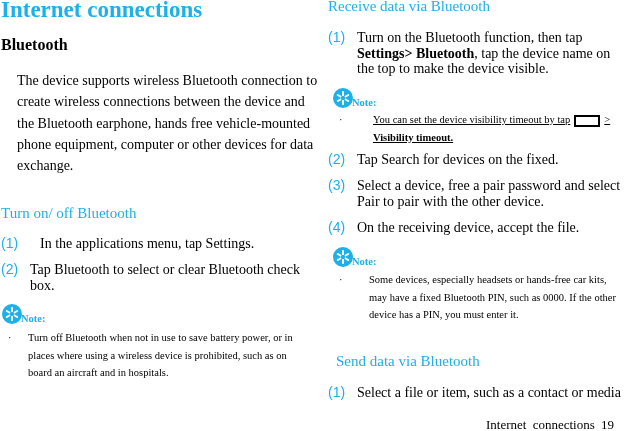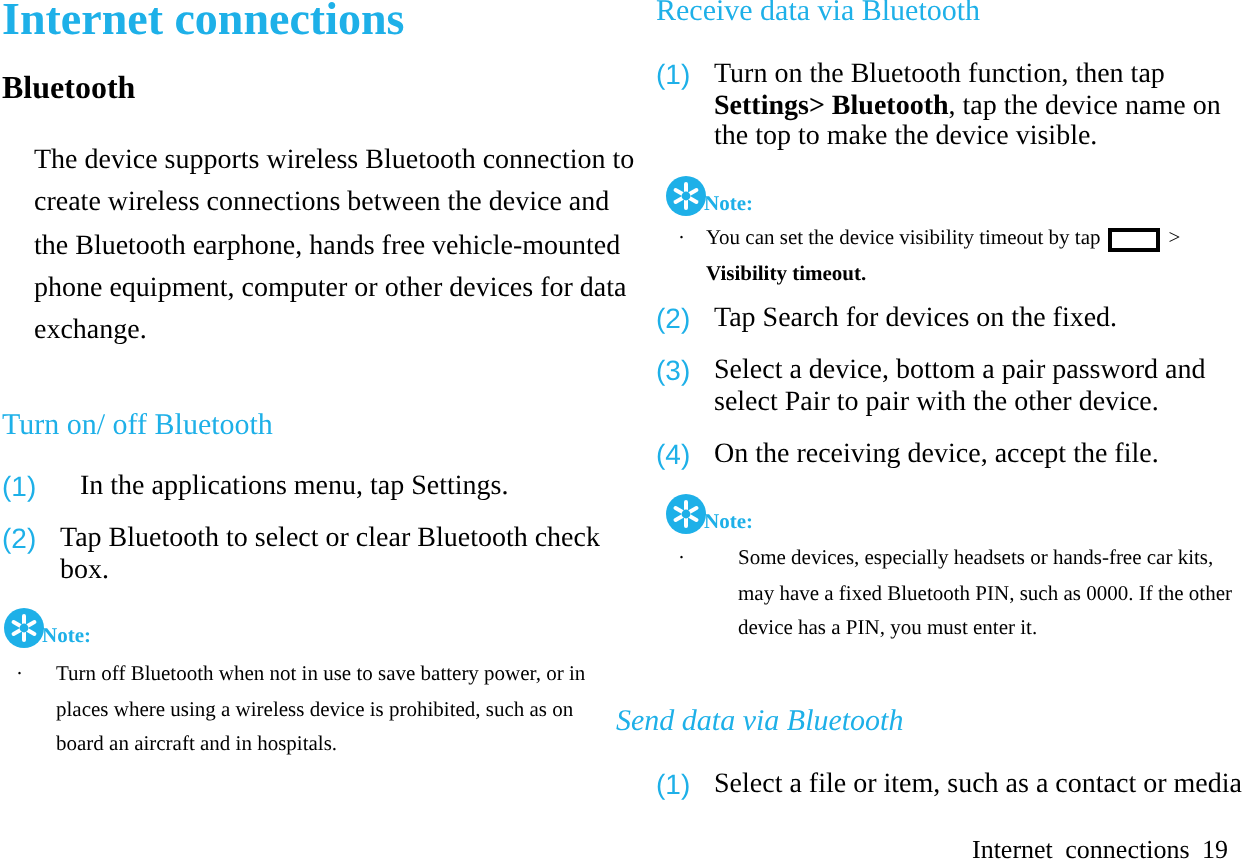--- a/index.html
+++ b/index.html
@@ -74,30 +74,30 @@
           <line x1="4.8" y1="7" x2="15.2" y2="13"></line>
           <line x1="4.8" y1="13" x2="15.2" y2="7"></line>
         </g>
         <circle cx="10" cy="10" r="2.2" fill="#1eb0e8"></circle>
       </svg>
   </span>
   <span class="note-label">Note:</span>
 </div>
 <div class="abs note-body" style="left:339px; top:111px; width:287px;">
   <span class="dot">·</span>
-  <span style="display:block; margin-left:14px;"><span>You can set the device visibility timeout by tap</span><span class="keybox"></span><span>&gt;</span><br><span class="bold">Visibility timeout.</span></span>
+  <span style="display:block; margin-left:34px;text-decoration:underline;"><span>You can set the device visibility timeout by tap</span><span class="keybox"></span><span>&gt;</span><br><span class="bold">Visibility timeout.</span></span>
 </div>
 
 <div class="abs step" style="left:328px; top:152px; width:298px;">
   <span class="num">(2)</span>
   <span class="txt" style="margin-left:29px;">Tap Search for devices on the fixed.</span>
 </div>
 <div class="abs step" style="left:328px; top:178px; width:298px;">
   <span class="num">(3)</span>
-  <span class="txt" style="margin-left:29px;">Select a device, bottom a pair password and select Pair to pair with the other device.</span>
+  <span class="txt" style="margin-left:29px;">Select a device, free a pair password and select Pair to pair with the other device.</span>
 </div>
 <div class="abs step" style="left:328px; top:220px; width:298px;">
   <span class="num">(4)</span>
   <span class="txt" style="margin-left:29px;">On the receiving device, accept the file.</span>
 </div>
 
 <div class="abs note-head" style="left:333px; top:247px; width:80px;">
   <span class="note-icon">
     <svg width="20" height="20" viewBox="0 0 20 20">
         <g stroke="#fff" stroke-width="2" stroke-linecap="round">
@@ -108,19 +108,19 @@
         <circle cx="10" cy="10" r="2.2" fill="#1eb0e8"></circle>
       </svg>
   </span>
   <span class="note-label">Note:</span>
 </div>
 <div class="abs note-body" style="left:339px; top:271px; width:287px;">
   <span class="dot">·</span>
   <span style="display:block; margin-left:30px;">Some devices, especially headsets or hands-free car kits, may have a fixed Bluetooth PIN, such as 0000. If the other device has a PIN, you must enter it.</span>
 </div>
 
-<div class="abs h3" style="left:308px; top:353px;font-style:italic;">Send data via Bluetooth</div>
+<div class="abs h3" style="left:336px; top:353px;">Send data via Bluetooth</div>
 <div class="abs step" style="left:328px; top:385px; width:298px;">
   <span class="num">(1)</span>
   <span class="txt" style="margin-left:29px;">Select a file or item, such as a contact or media</span>
 </div>
 
 <div class="abs footer">Internet  connections  19</div>
 
 </body></html>

